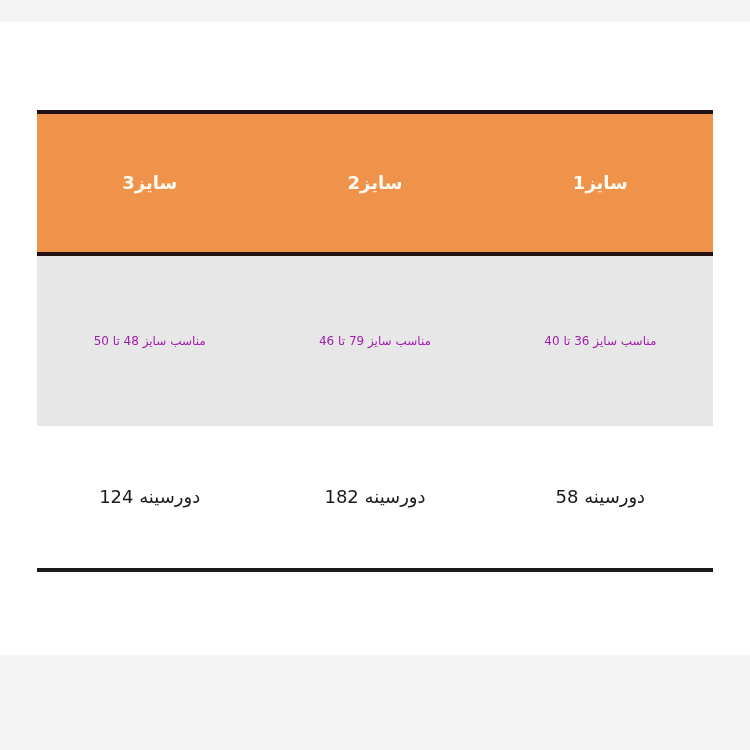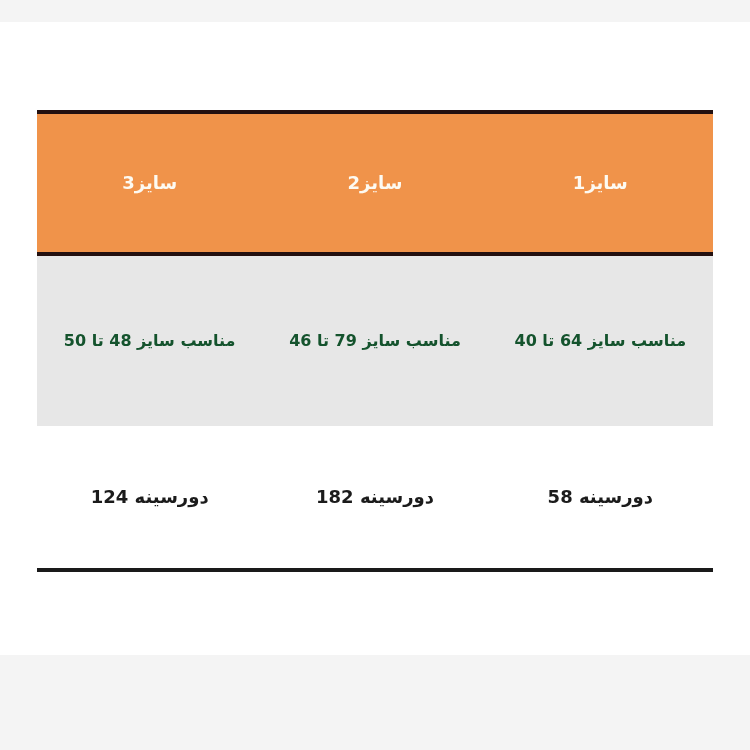--- a/index.html
+++ b/index.html
@@ -75,35 +75,35 @@
     letter-spacing: 0;
     line-height: 1.3;
   }
 
   
   tbody tr.row-fit {
     background: #e7e7e7;
   }
   tbody tr.row-fit td {
     height: 170px;
-    color: #14532d;
-    font-size: 16px;
-    font-weight: bold;
+    color: #a21caf;
+    font-size: 12px;
+    font-weight: normal;
     line-height: 1.55;
   }
 
   tbody tr.row-bust {
     background: #ffffff;
   }
   tbody tr.row-bust td {
     height: 142px;
     border-bottom: 4px solid #1a1a1a;
     color: #1b1b1b;
     font-size: 18px;
-    font-weight: bold;
+    font-weight: normal;
     line-height: 1.55;
   }
 
   .cell-text {
     display: block;
     padding: 0 12px;
     word-wrap: break-word;
   }
 </style>
 </head>
@@ -124,21 +124,21 @@
             <span class="cell-text">سایز2</span>
           </th>
           <th>
             <span class="cell-text">سایز3</span>
           </th>
         </tr>
       </thead>
       <tbody>
         <tr class="row-fit">
           <td>
-            <span class="cell-text">مناسب سایز 64 تا 40</span>
+            <span class="cell-text">مناسب سایز 36 تا 40</span>
           </td>
           <td>
             <span class="cell-text">مناسب سایز 79 تا 46</span>
           </td>
           <td>
             <span class="cell-text">مناسب سایز 48 تا 50</span>
           </td>
         </tr>
         <tr class="row-bust">
           <td>

